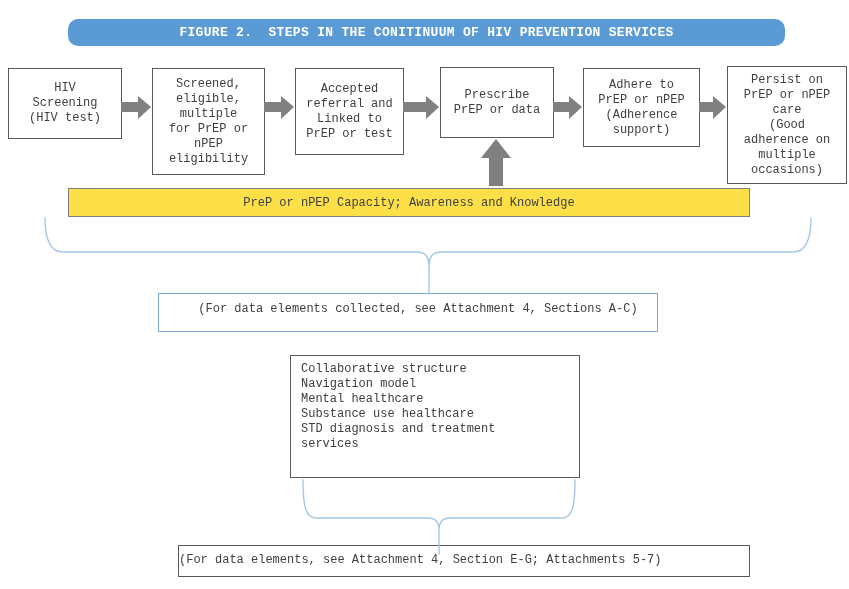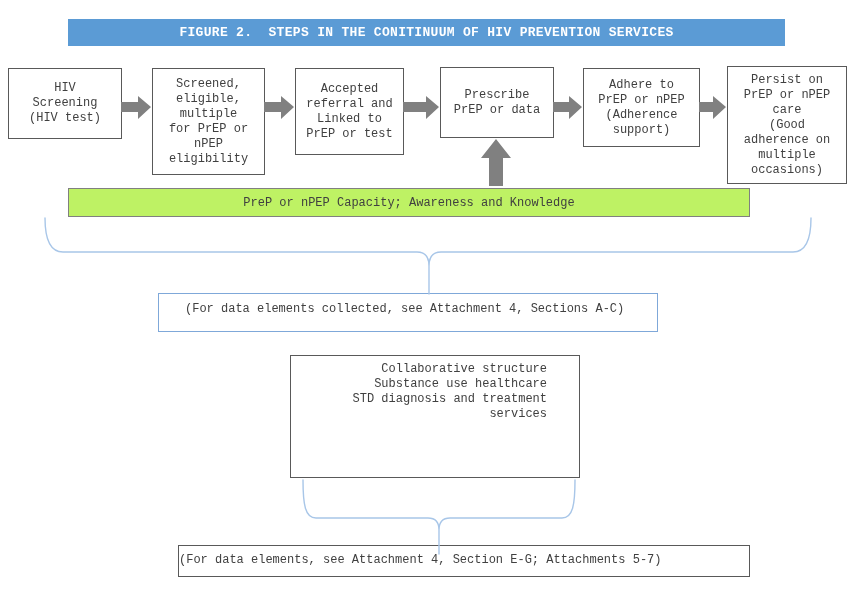--- a/index.html
+++ b/index.html
@@ -18,44 +18,44 @@
     font-size:12px;line-height:15px;white-space:pre-line;
   }
   .box1{left:8px;top:68px;width:112px;height:69px;}
   .box2{left:152px;top:68px;width:111px;height:105px;}
   .box3{left:295px;top:68px;width:107px;height:85px;}
   .box4{left:440px;top:67px;width:112px;height:69px;}
   .box5{left:583px;top:68px;width:115px;height:77px;}
   .box6{left:727px;top:66px;width:118px;height:116px;align-items:center;}
   .capacity-box{
     position:absolute;left:68px;top:188px;width:680px;height:27px;
-    background:#bef264;border:1px solid #808080;
+    background:#fde047;border:1px solid #808080;
     display:flex;align-items:center;justify-content:center;
     font-size:12px;
   }
   .note-box{
     position:absolute;background:#fff;font-size:12px;box-sizing:border-box;
   }
-  .note-a{left:158px;top:293px;width:500px;height:39px;border:1px solid #7FA8D9;padding:8px 6px 12px 26px;}
+  .note-a{left:158px;top:293px;width:500px;height:39px;border:1px solid #7FA8D9;padding:8px 6px 12px 26px;text-align:center;}
   .note-b{left:178px;top:545px;width:572px;height:32px;border:1px solid #595959;padding:7px 6px 0 0;}
   .list-box{
     position:absolute;left:290px;top:355px;width:290px;height:123px;
     background:#fff;border:1px solid #595959;box-sizing:border-box;
-    padding:6px 32px 0 10px;font-size:12px;line-height:15px;text-align:right;
+    padding:6px 32px 0 10px;font-size:12px;line-height:15px;
   }
   .svg-overlay{
     position:absolute;left:0;top:0;width:849px;height:589px;pointer-events:none;
   }
 </style>
 </head>
 <body>
 
 <div class="canvas">
 
-  <div class="title-bar" style="background: rgb(91, 155, 213);">FIGURE 2.  STEPS IN THE CONITINUUM OF HIV PREVENTION SERVICES</div>
+  <div class="title-bar" style="background: rgb(91, 155, 213); border-radius: 10px;">FIGURE 2.  STEPS IN THE CONITINUUM OF HIV PREVENTION SERVICES</div>
 
   <div class="flow-box box1">
     <span>HIV
 Screening
 (HIV test)</span>
   </div>
 
   <div class="flow-box box2">
     <span>Screened,
 eligible,
@@ -97,20 +97,22 @@
   <div class="capacity-box">
     <span>PreP or nPEP Capacity; Awareness and Knowledge</span>
   </div>
 
   <div class="note-box note-a">
     <span>(For data elements collected, see Attachment 4, Sections A-C)</span>
   </div>
 
   <div class="list-box">
     <div>Collaborative structure</div>
+    <div>Navigation model</div>
+    <div>Mental healthcare</div>
     <div>Substance use healthcare</div>
     <div>STD diagnosis and treatment services</div>
   </div>
 
   <div class="note-box note-b">
     <span>(For data elements, see Attachment 4, Section E-G; Attachments 5-7)</span>
   </div>
 
   <svg class="svg-overlay" viewBox="0 0 849 589" xmlns="http://www.w3.org/2000/svg">
 

